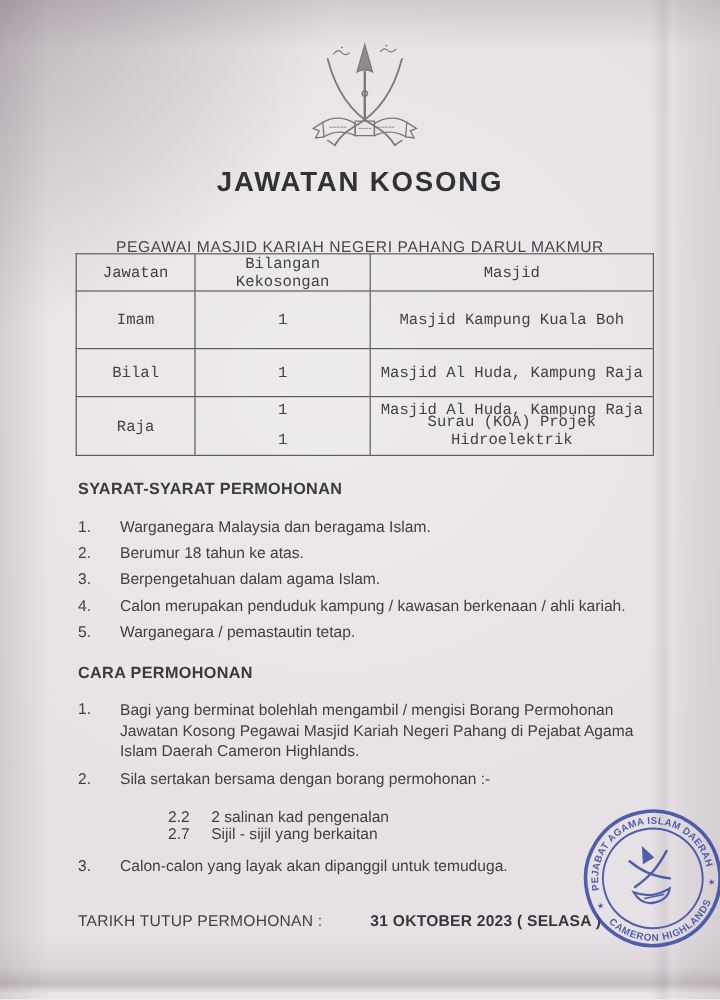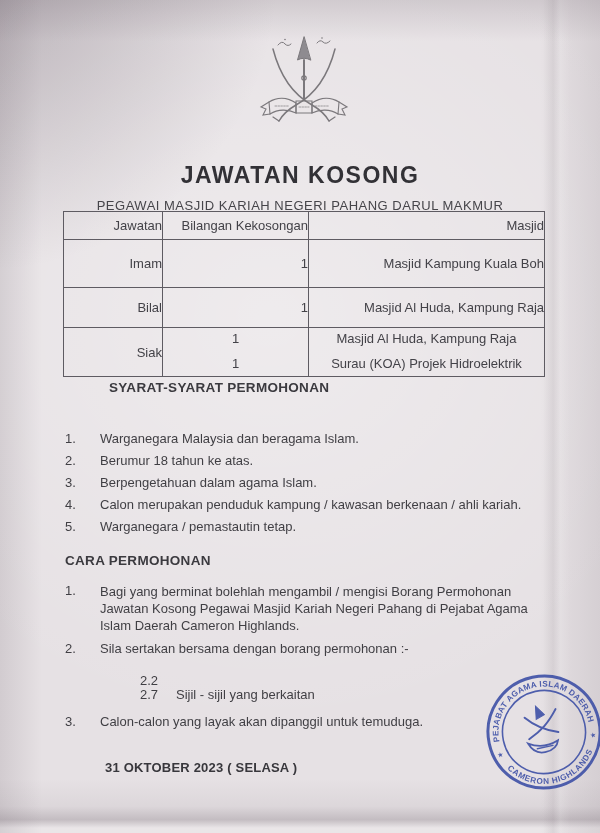--- a/index.html
+++ b/index.html
@@ -16,47 +16,47 @@
       linear-gradient(270deg, rgba(110,98,108,0.14), rgba(110,98,108,0) 10%),
       linear-gradient(90deg, rgba(0,0,0,0) 90.5%, rgba(108,96,106,0.10) 92.2%, rgba(255,255,255,0.14) 93.4%, rgba(0,0,0,0) 95%),
       linear-gradient(0deg, rgba(255,255,255,0.16) 0.6%, rgba(96,84,94,0.26) 1.6%, rgba(150,140,148,0.12) 3.2%, rgba(0,0,0,0) 6.5%),
       radial-gradient(ellipse 120% 80% at 45% 38%, rgba(255,255,255,0.34), rgba(255,255,255,0) 62%);
   }
 
   .emblem { position: absolute; top: 34px; left: 249px; width: 110px; height: 92px; }
 
   .title {
     position: absolute; top: 138px; left: 0; width: 100%; text-align: center;
-    font-size: 23px; font-weight: bold; letter-spacing: 1.5px; color: #323136; margin-top: 24px;
+    font-size: 23px; font-weight: bold; letter-spacing: 1.5px; color: #323136;
   }
   .subtitle {
     position: absolute; top: 181px; left: 0; width: 100%; text-align: center;
     font-size: 13px; letter-spacing: 0.5px; color: #46454a; margin-top: 17px;
   }
 
   table.vacancy {
     position: absolute; top: 211px; left: 63px; width: 481px;
     border-collapse: collapse; table-layout: fixed; font-size: 13px; color: #434248;
   }
   table.vacancy td, table.vacancy th {
-    border: 1px solid #5e5b62; text-align: right; vertical-align: middle;
-    font-weight: normal; padding: 0;
+    border: 1px solid #5e5b62; text-align: center; vertical-align: middle;
+    font-weight: normal; padding: 0; font-family: Liberation Mono, monospace;
   }
   .col-jawatan { width: 99px; } .col-bilangan { width: 146px; } .col-masjid { width: 236px; }
   tr.hdr { height: 28px; }
   tr.r-imam { height: 48px; }
   tr.r-bilal { height: 40px; }
   tr.r-siak { height: 48px; }
   td.twolines { vertical-align: top; }
   td.twolines .ln { height: 24px; display: flex; align-items: center; justify-content: center; }
   td.twolines .ln.first { align-items: flex-start; padding-top: 3px; }
   td.twolines .ln.second { align-items: flex-end; padding-bottom: 5px; }
 
   .sec-heading { position: absolute; left: 65px; font-size: 13.5px; font-weight: bold; letter-spacing: 0.3px; color: #3b3a3f; }
-  .h-syarat { top: 380px; margin-left: 44px; }
+  .h-syarat { top: 400px; }
   .h-cara { top: 553px; text-align: right; }
 
   .num-item { position: absolute; left: 65px; display: flex; font-size: 13px; }
   .num-item .num { width: 35px; flex: none; }
   .num-item .txt { width: 430px; }
 
   .syarat-1 { top: 431px; } .syarat-2 { top: 453px; } .syarat-3 { top: 475px; }
   .syarat-4 { top: 497px; } .syarat-5 { top: 519px; }
 
   .cara-1 { top: 583px; }
@@ -118,21 +118,21 @@
       <td>Imam</td>
       <td>1</td>
       <td>Masjid Kampung Kuala Boh</td>
     </tr>
     <tr class="r-bilal">
       <td>Bilal</td>
       <td>1</td>
       <td>Masjid Al Huda, Kampung Raja</td>
     </tr>
     <tr class="r-siak">
-      <td>Siak</td>
+      <td>Raja</td>
       <td class="twolines">
         <div class="ln first">1</div>
         <div class="ln second">1</div>
       </td>
       <td class="twolines">
         <div class="ln first">Masjid Al Huda, Kampung Raja</div>
         <div class="ln second">Surau (KOA) Projek Hidroelektrik</div>
       </td>
     </tr>
   </tbody>
@@ -172,32 +172,34 @@
     </span>
   </div>
 
   <div class="num-item cara-2">
     <span class="num">2.</span>
     <span class="txt">Sila sertakan bersama dengan borang permohonan :-</span>
   </div>
 
   <div class="subitem sub-22">
     <span class="num">2.2</span>
+    <span class="txt">2 salinan kad pengenalan</span>
   </div>
   <div class="subitem sub-23">
     <span class="num">2.7</span>
     <span class="txt">Sijil - sijil yang berkaitan</span>
   </div>
 
   <div class="num-item cara-3">
     <span class="num">3.</span>
     <span class="txt">Calon-calon yang layak akan dipanggil untuk temuduga.</span>
   </div>
 
   <div class="closing">
+    <span class="label">TARIKH TUTUP PERMOHONAN :</span>
     <span class="date">31 OKTOBER 2023 ( SELASA )</span>
   </div>
 
   <svg class="stamp" viewBox="0 0 120 120">
     <defs>
       <path id="arcTop" d="M 14.5,60 A 45.5,45.5 0 0 1 105.5,60"></path>
       <path id="arcBot" d="M 8,60 A 52,52 0 0 0 112,60"></path>
     </defs>
     <g fill="none" stroke="#3a4da5">
       <circle cx="60" cy="60" r="56" stroke-width="3"></circle>

